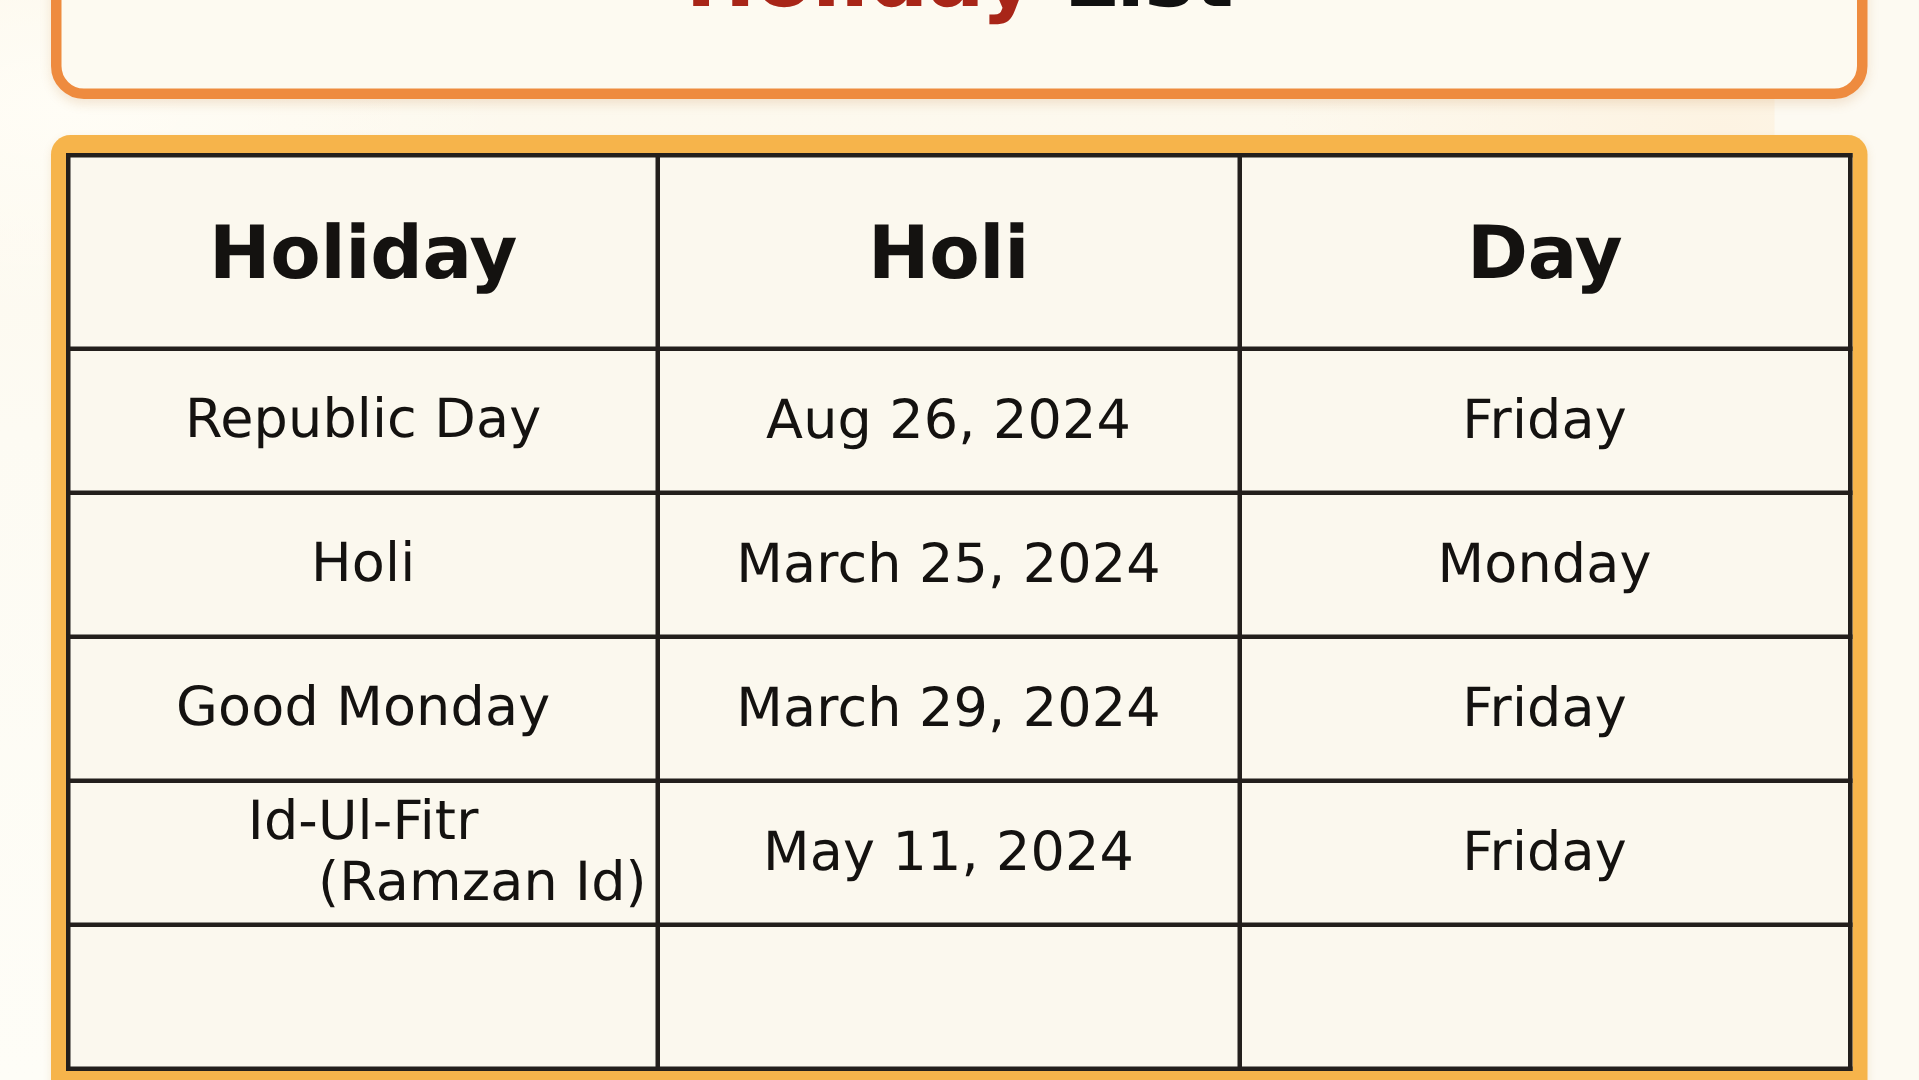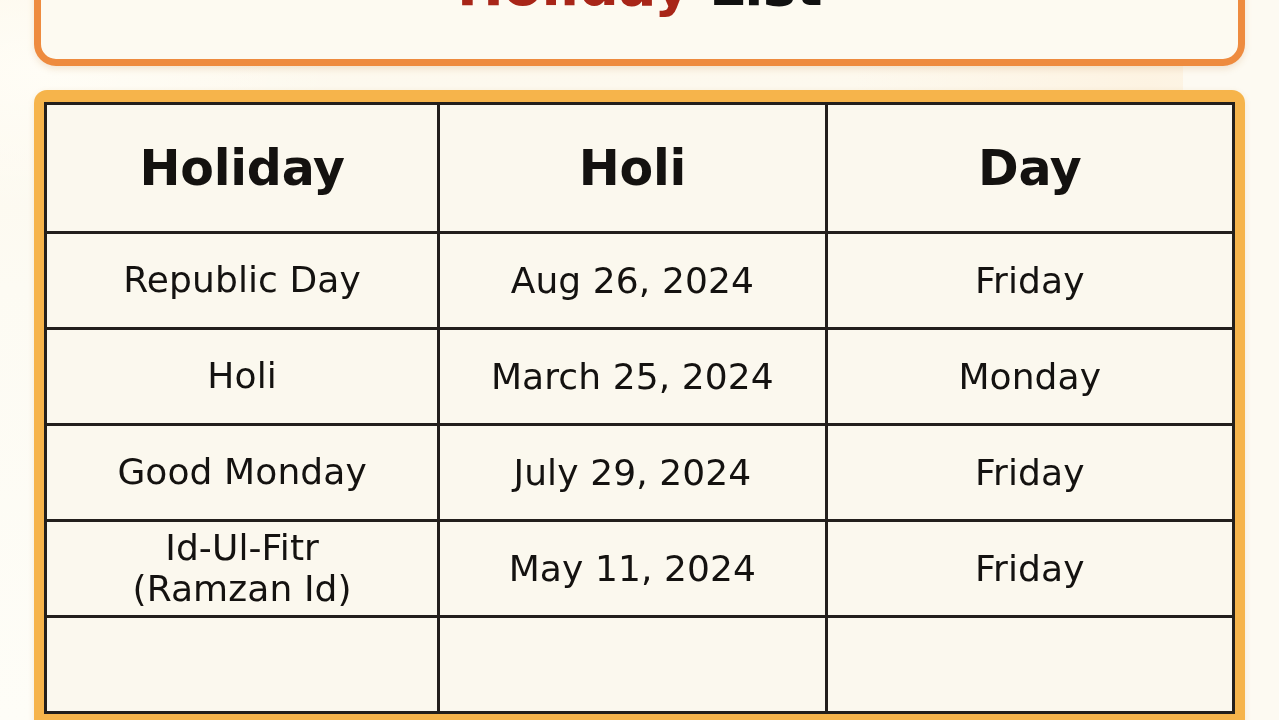--- a/index.html
+++ b/index.html
@@ -105,21 +105,21 @@
     font-weight: normal;
     letter-spacing: 0.1px;
   }
   #holiday-table tbody tr.partial td {
     height: 93px;
   }
   .cell-two-line {
     line-height: 1.12;
     display: block;
   }
-  .cell-two-line .l2 { display: block; }
+  .cell-two-line .l2 { display: block; text-align: right; }
 </style>
 </head>
 <body>
 
 <div id="page">
 
   <div id="title-card">
     <h1 id="title-text"><span class="t-red">Holiday</span><span class="t-black"> List</span></h1>
   </div>
 
@@ -149,21 +149,21 @@
           <td>
               <span class="cell-two-line"><span>Holi</span></span>
             </td>
           <td>March 25, 2024</td>
           <td>Monday</td>
         </tr>
         <tr>
           <td>
               <span class="cell-two-line"><span>Good Monday</span></span>
             </td>
-          <td>July 29, 2024</td>
+          <td>March 29, 2024</td>
           <td>Friday</td>
         </tr>
         <tr>
           <td>
               <span class="cell-two-line"><span>Id-Ul-Fitr</span><span class="l2">(Ramzan Id)</span></span>
             </td>
           <td>May 11, 2024</td>
           <td>Friday</td>
         </tr>
         <tr class="partial">

